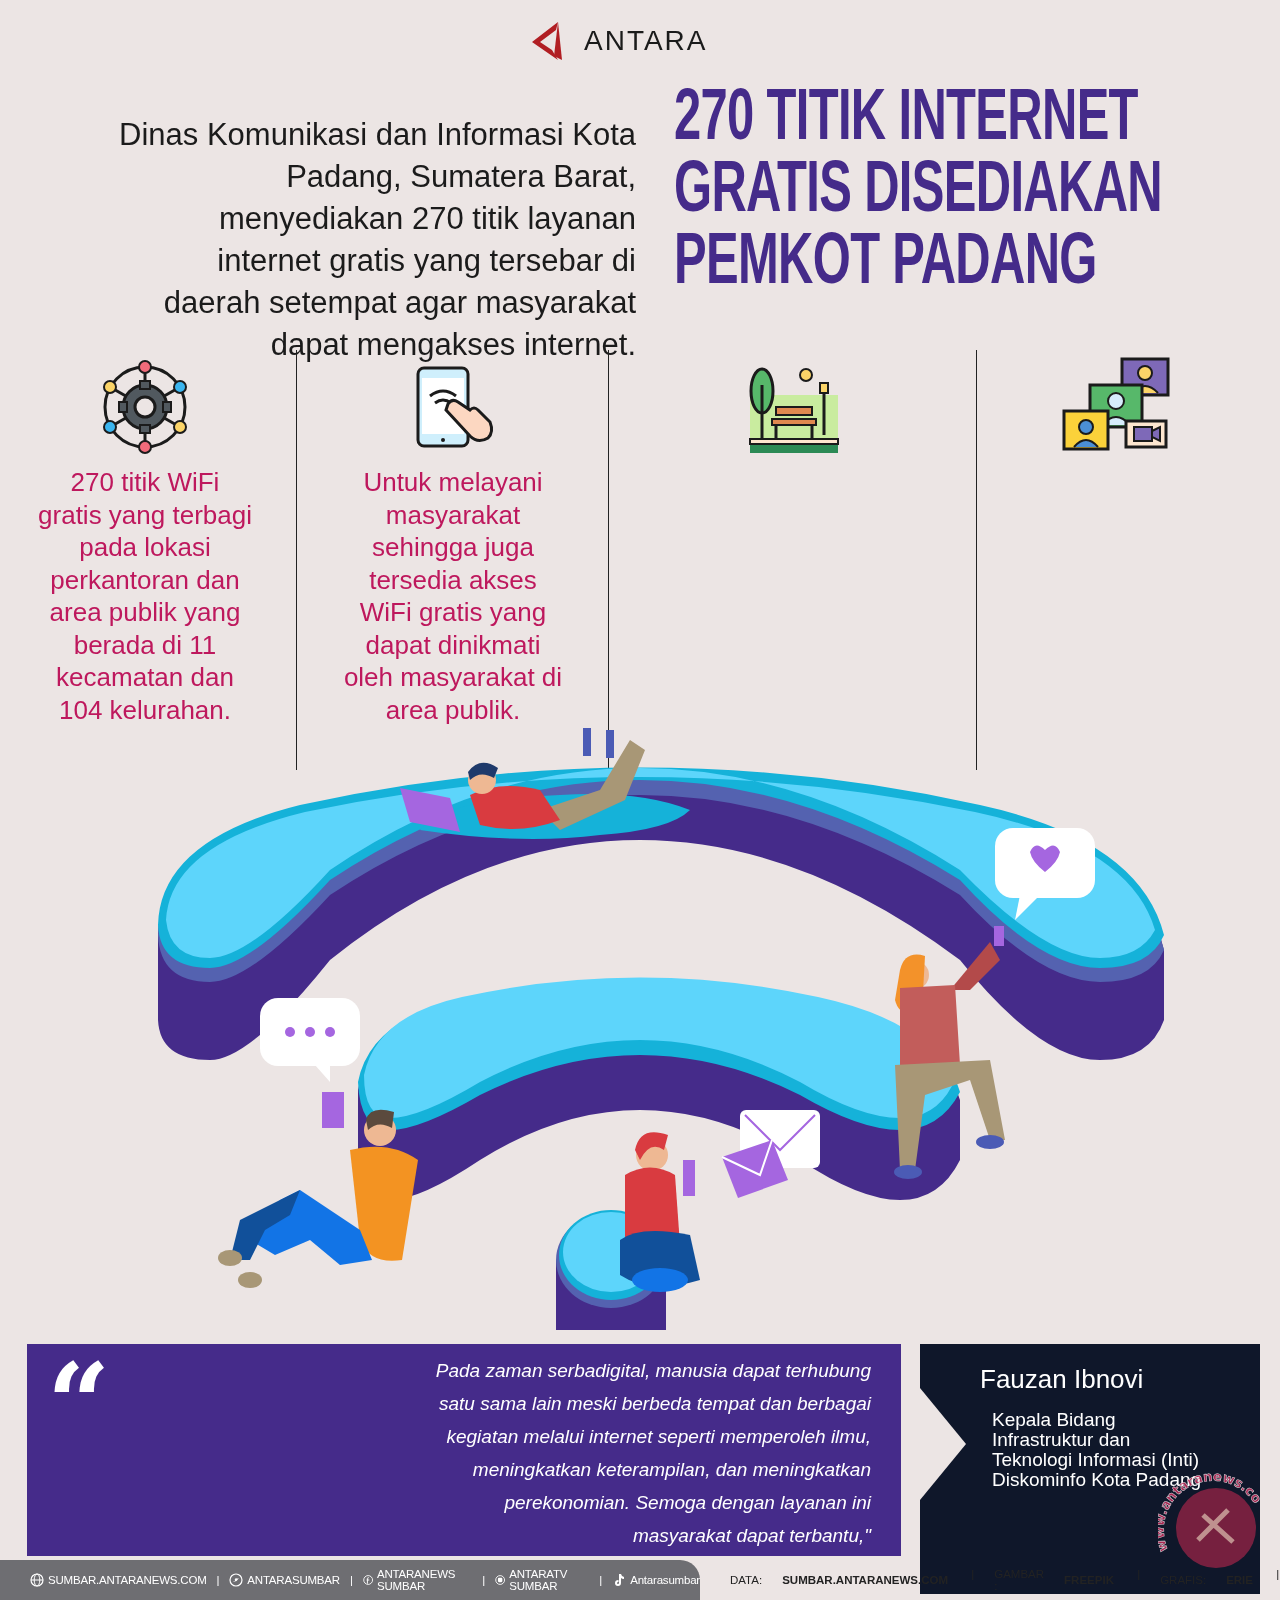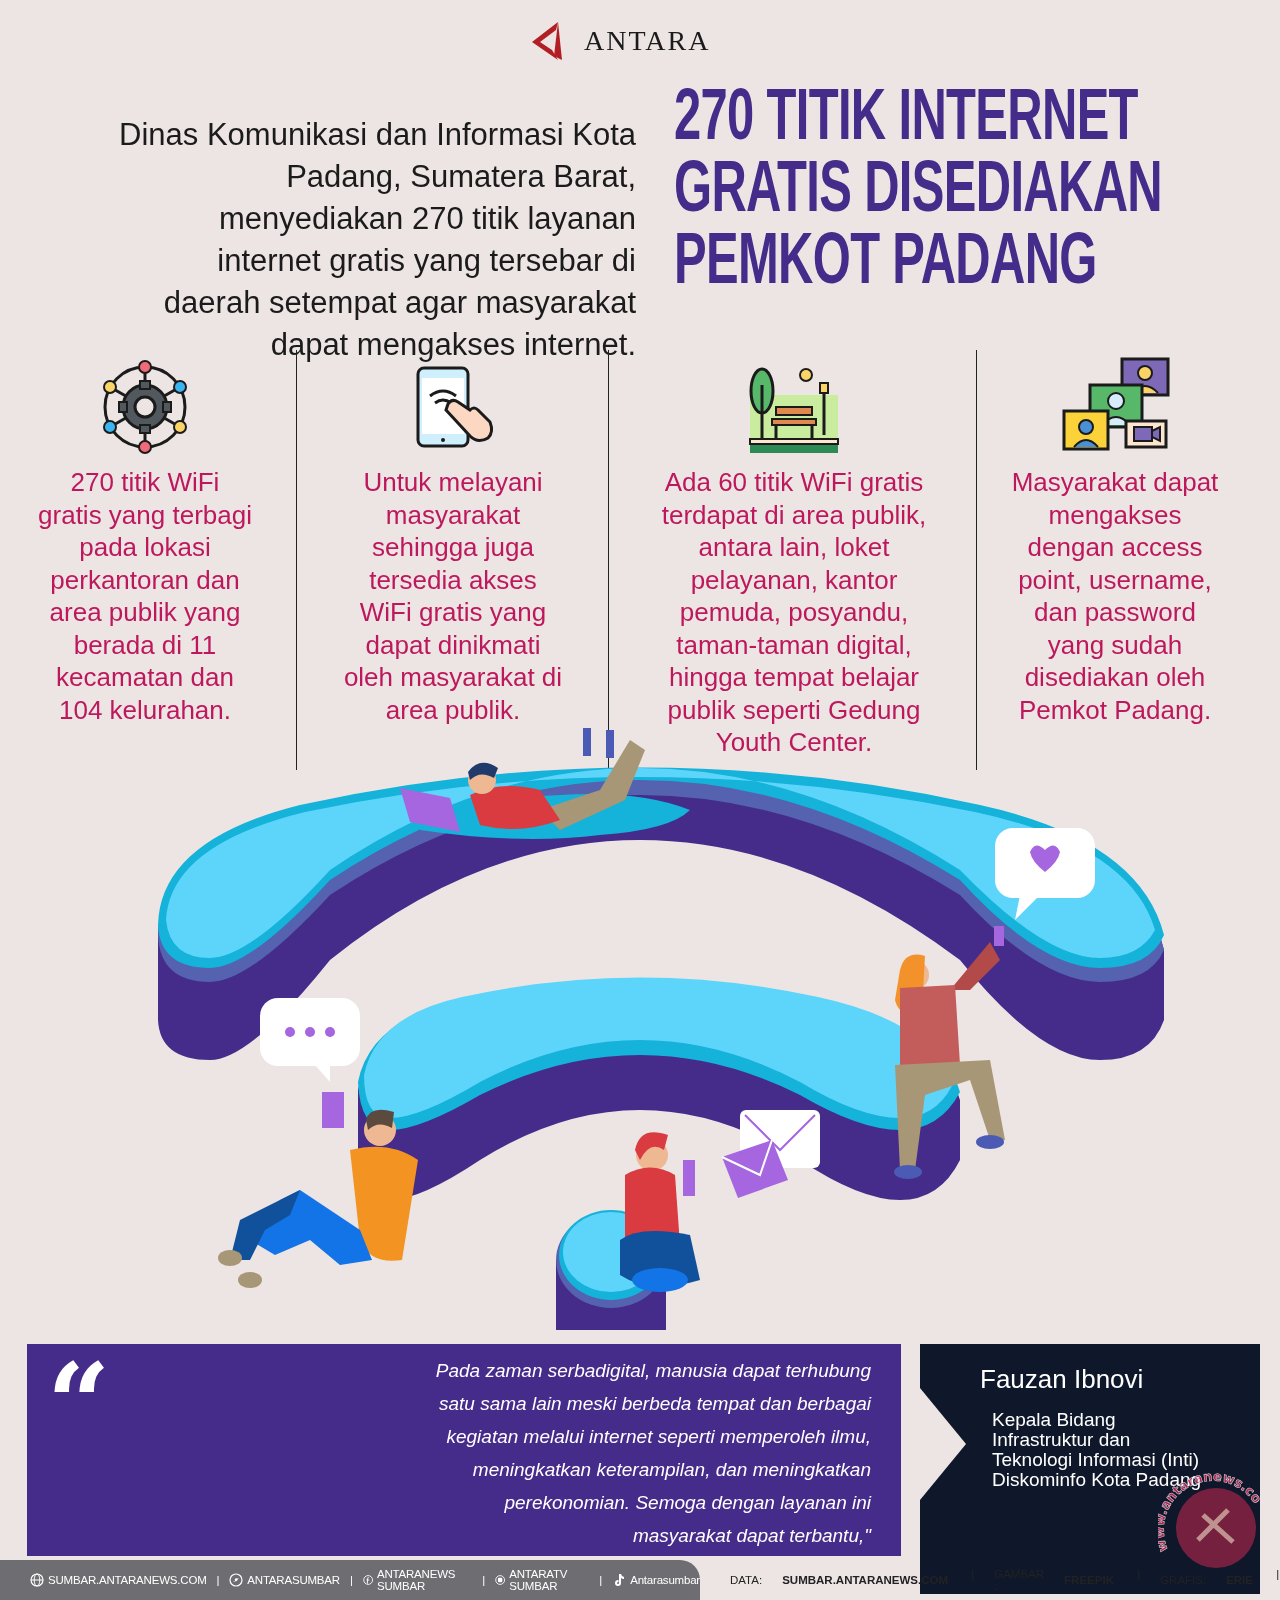--- a/index.html
+++ b/index.html
@@ -9,21 +9,21 @@
     font-family: "Liberation Sans", sans-serif;
     color: #1a1a1a;
     position: relative;
     overflow: hidden;
   }
   .abs { position: absolute; }
 
   
   .logo { left: 528px; top: 18px; width: 220px; height: 46px; display: flex; align-items: center; gap: 10px; }
   .logo-mark { width: 46px; height: 42px; }
-  .logo-text { font-family: Liberation Serif, serif; font-size: 28px; letter-spacing: 2px; color: #1b1b1b; font-weight: normal; }
+  .logo-text { font-family: Liberation Sans, sans-serif; font-size: 28px; letter-spacing: 2px; color: #1b1b1b; font-weight: normal; }
 
   
   .intro {
     left: 20px; top: 78px; width: 616px;
     text-align: right; font-size: 31px; line-height: 42px; color: #1b1b1b;
     white-space: pre-line;
     margin-top: 36px;
   }
   
   .headline {
@@ -175,57 +175,40 @@
       <rect x="32" y="52" width="36" height="8" fill="#e0894f" stroke="#1b1b1b" stroke-width="2"></rect>
       <rect x="28" y="64" width="44" height="6" fill="#e0894f" stroke="#1b1b1b" stroke-width="2"></rect>
       <line x1="32" y1="70" x2="32" y2="84" stroke="#1b1b1b" stroke-width="3"></line>
       <line x1="68" y1="70" x2="68" y2="84" stroke="#1b1b1b" stroke-width="3"></line>
       <rect x="76" y="28" width="8" height="10" fill="#fbd468" stroke="#1b1b1b" stroke-width="2"></rect>
       <line x1="80" y1="38" x2="80" y2="80" stroke="#1b1b1b" stroke-width="3"></line>
       <rect x="6" y="84" width="88" height="5" fill="#fde6cf" stroke="#1b1b1b" stroke-width="2"></rect>
       <rect x="6" y="90" width="88" height="8" fill="#2c8a55"></rect>
     </svg>
   </div>
-  <div class="txt">Ada 60 titik WiFi gratis
-terdapat di area publik,
-antara lain, loket
-pelayanan, kantor
-pemuda, posyandu,
-taman-taman digital,
-hingga tempat belajar
-publik seperti Gedung
-Youth Center.</div>
 </div>
 <div class="abs divider" style="left:976px;"></div>
 
 <div class="abs col" style="left:980px; width:270px;">
   <div class="icon">
     <svg width="110" height="100" viewBox="0 0 110 100">
       <rect x="62" y="4" width="46" height="36" fill="#7e69b8" stroke="#1b1b1b" stroke-width="3"></rect>
       <circle cx="85" cy="18" r="7" fill="#fbd468" stroke="#1b1b1b" stroke-width="2"></circle>
       <path d="M72 38 Q85 24 98 38" fill="#fbd468" stroke="#1b1b1b" stroke-width="2"></path>
       <rect x="30" y="30" width="52" height="42" fill="#57b86a" stroke="#1b1b1b" stroke-width="3"></rect>
       <circle cx="56" cy="46" r="8" fill="#d6ecfb" stroke="#1b1b1b" stroke-width="2"></circle>
       <path d="M42 70 Q56 54 70 70" fill="#d6ecfb" stroke="#1b1b1b" stroke-width="2"></path>
       <rect x="4" y="56" width="44" height="38" fill="#fbd23a" stroke="#1b1b1b" stroke-width="3"></rect>
       <circle cx="26" cy="72" r="7" fill="#4b8fd6" stroke="#1b1b1b" stroke-width="2"></circle>
       <path d="M14 92 Q26 78 38 92" fill="#4b8fd6" stroke="#1b1b1b" stroke-width="2"></path>
       <rect x="66" y="66" width="40" height="26" fill="#fde6cf" stroke="#1b1b1b" stroke-width="3"></rect>
       <rect x="74" y="72" width="18" height="14" fill="#7e69b8" stroke="#1b1b1b" stroke-width="2"></rect>
       <path d="M92 76 L100 72 L100 86 L92 82 Z" fill="#7e69b8" stroke="#1b1b1b" stroke-width="2"></path>
     </svg>
   </div>
-  <div class="txt">Masyarakat dapat
-mengakses
-dengan access
-point, username,
-dan password
-yang sudah
-disediakan oleh
-Pemkot Padang.</div>
 </div>
 
 <svg class="abs illus" viewBox="0 0 1280 610">
 
   <g>
     <path d="M158 215 Q160 130 300 95 Q640 20 980 95 Q1140 130 1164 230 L1164 300 Q1150 340 1100 340 Q1040 340 960 240 Q800 120 640 120 Q480 120 330 240 Q250 340 210 340 Q160 340 158 300 Z" fill="#452b8a"></path>
     <path d="M158 215 Q160 130 300 95 Q640 20 980 95 Q1140 130 1164 230 Q1150 262 1100 262 Q1040 262 960 175 Q800 75 640 75 Q480 75 330 175 Q250 262 210 262 Q160 262 158 215 Z" fill="#5462b0"></path>
     <path d="M158 205 Q160 120 300 85 Q640 10 980 85 Q1140 120 1164 215 Q1150 248 1100 248 Q1040 248 960 160 Q800 60 640 60 Q480 60 330 160 Q250 248 210 248 Q160 248 158 205 Z" fill="#15b2d9"></path>
     <path d="M166 200 Q170 125 305 92 Q640 22 975 92 Q1130 125 1155 210 Q1140 238 1100 238 Q1045 238 960 150 Q800 48 640 48 Q480 48 330 150 Q250 238 210 238 Q170 238 166 200 Z" fill="#5dd5fb"></path>
   </g>

